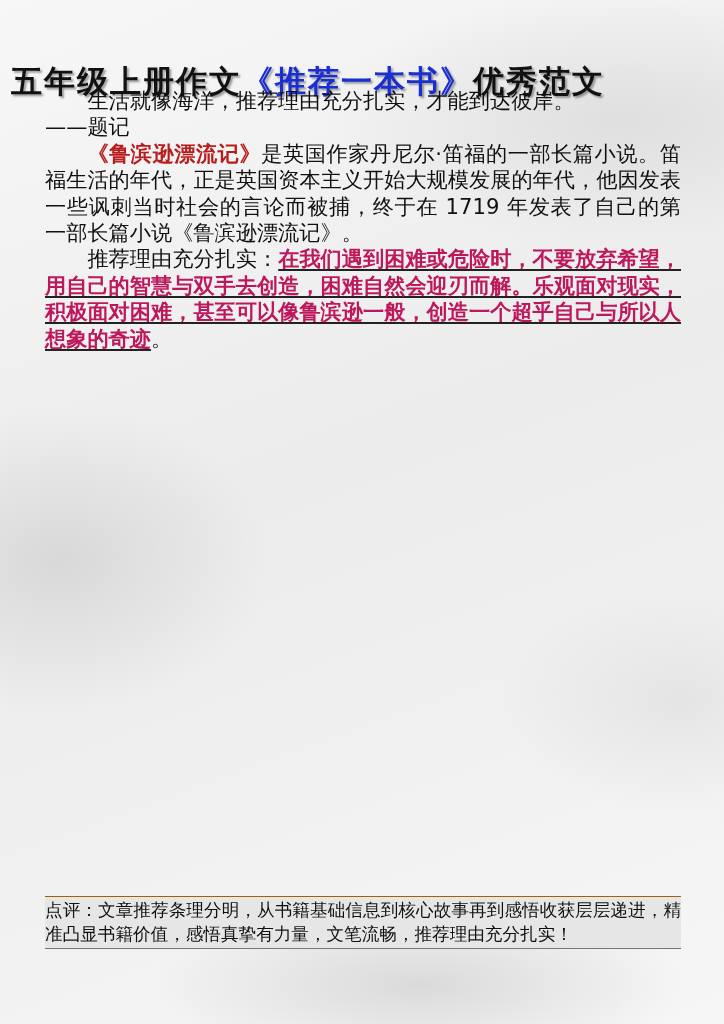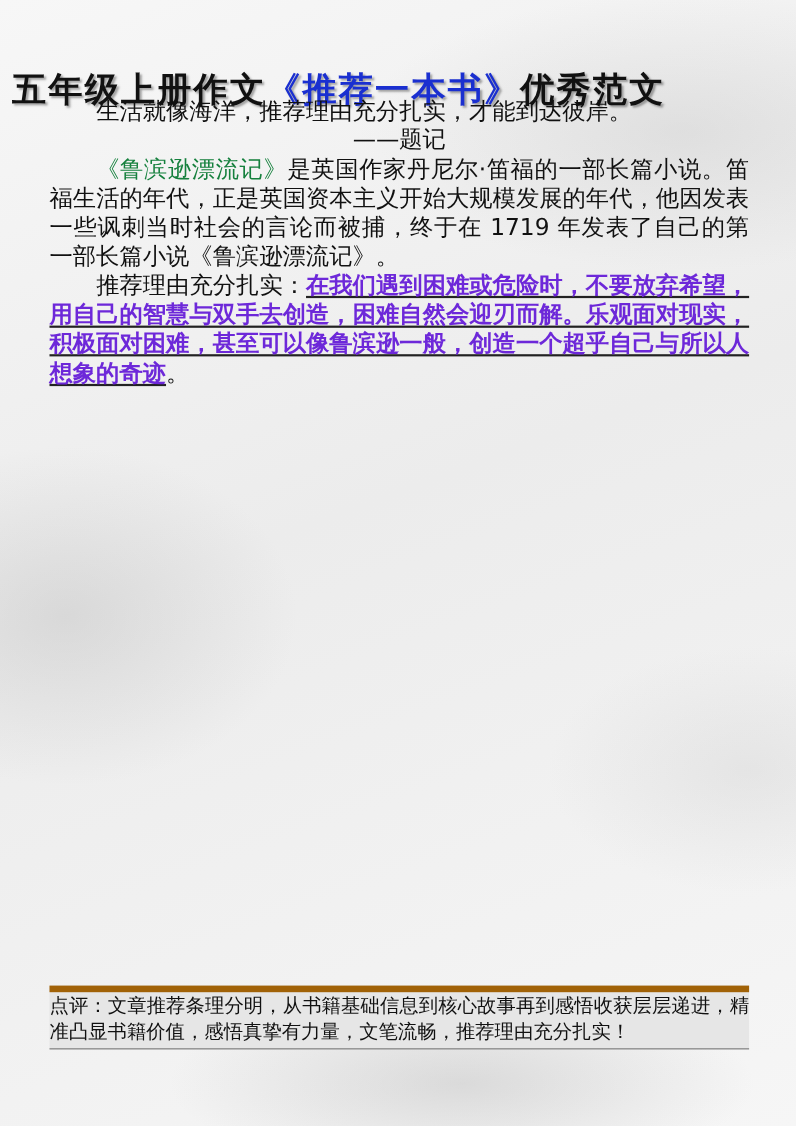--- a/index.html
+++ b/index.html
@@ -24,27 +24,27 @@
     color: #111;
     text-shadow: 2px 2px 2px rgba(0,0,0,0.35);
   }
   .title .blue { color: #1a2fd0; }
   .content {
     position: absolute; left: 45px; top: 88px; width: 636px;
     font-size: 21.2px; line-height: 26.4px;
   }
   .content p { margin: 0; text-indent: 2em; text-align: justify; }
   .motto { text-indent: 2em; }
-  .sign { text-align: center; }
-  .red-title { color: #15803d; font-weight: normal; }
-  .red-u { color: #6d28d9; font-weight: bold; text-decoration: underline; text-decoration-color: #222; text-underline-offset: 3px; }
+  .sign { text-align: left; }
+  .red-title { color: #b91c1c; font-weight: bold; }
+  .red-u { color: #be185d; font-weight: bold; text-decoration: underline; text-decoration-color: #222; text-underline-offset: 3px; }
   .comment {
     position: absolute; left: 45px; top: 896px; width: 636px;
     background: #e6e6e6;
-    border-top: 6px solid #a16207; border-bottom: 1px solid #777;
+    border-top: 1px solid #a16207; border-bottom: 1px solid #777;
     font-family: "DejaVu Serif", "Liberation Serif", serif;
     font-size: 17.6px; line-height: 24.2px; color: #111;
     text-align: justify;
     padding: 1px 0 2px 0;
   }
 </style>
 </head>
 <body>
 
 <h1 class="title"><span>五年级上册作文</span><span class="blue">《推荐一本书》</span><span>优秀范文</span></h1>

